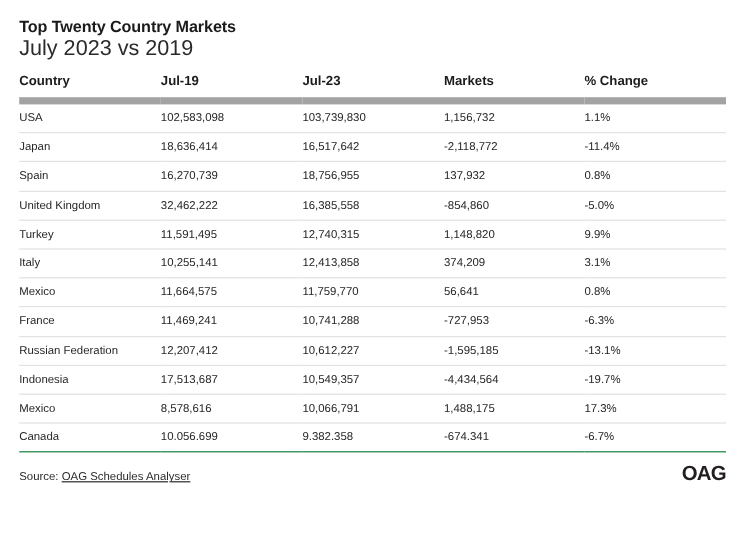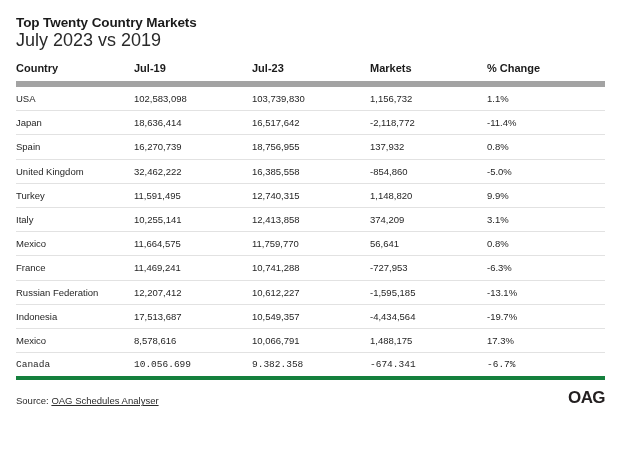--- a/index.html
+++ b/index.html
@@ -58,21 +58,21 @@
     font-size: 9.5px;
     font-weight: normal;
     color: #262626;
     padding: 0 6px 0 0;
     height: 23.2px;
     line-height: 23.2px;
     border-bottom: 1px solid #e2e2e2;
     white-space: nowrap;
     overflow: hidden;
   }
-  table.data tr:last-child td { border-bottom: 4px solid #15803d; font-family: Liberation Mono, monospace; }
+  table.data tr:last-child td { border-bottom: 1px solid #15803d; }
 
   .footer {
     margin-top: 9px;
     display: flex;
     align-items: flex-end;
     justify-content: space-between;
     width: 589px;
   }
   .source {
     font-size: 9.5px;

